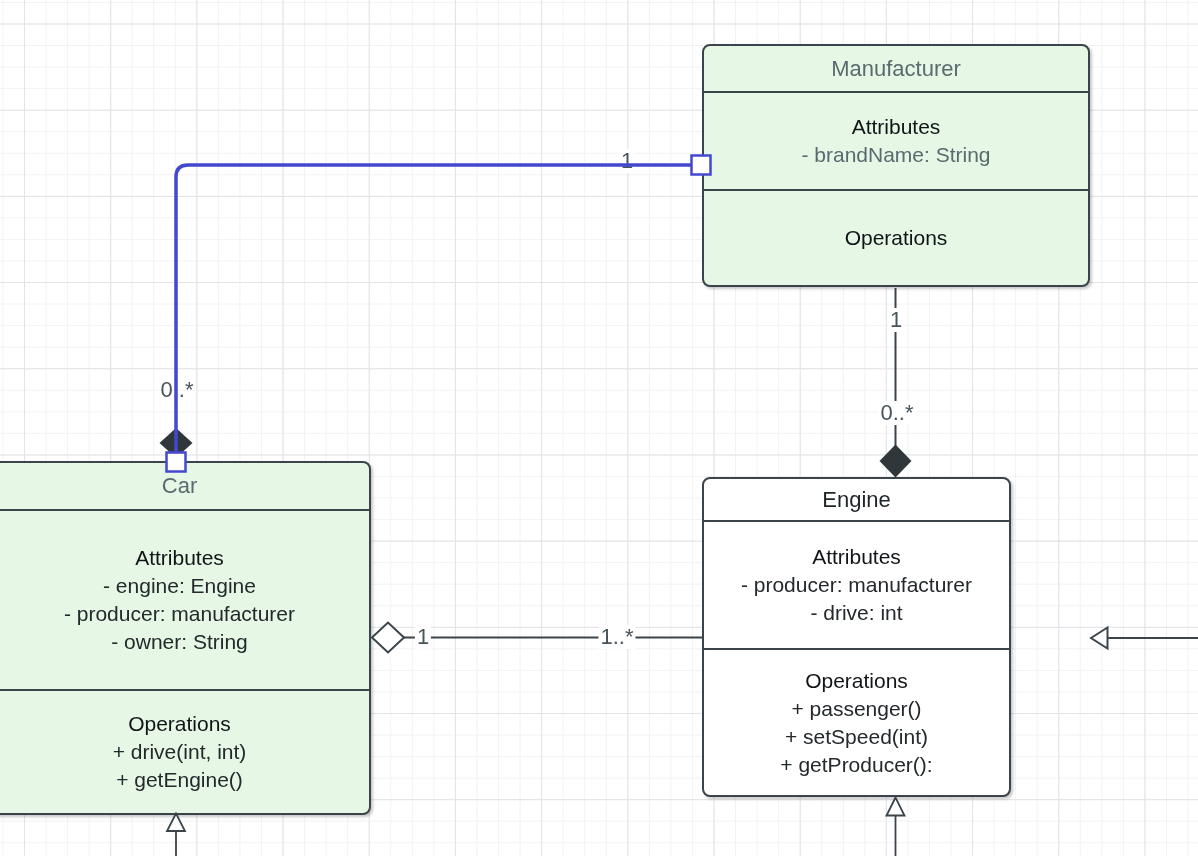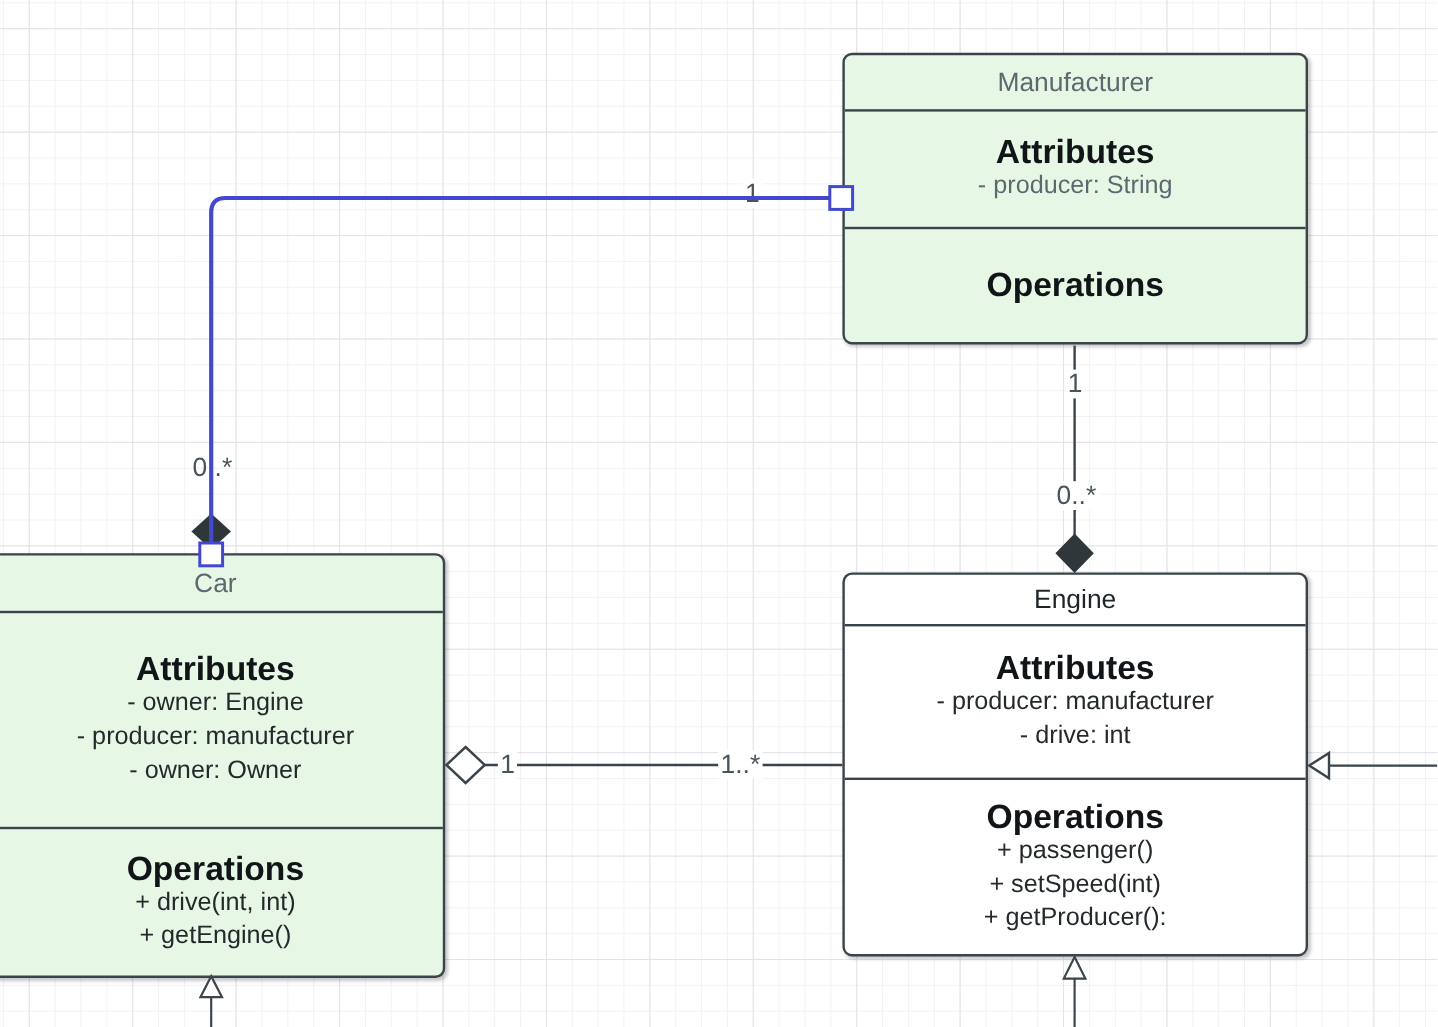--- a/index.html
+++ b/index.html
@@ -33,21 +33,21 @@
     font-size:22px;
     flex:0 0 auto;
   }
   .uml-section{
     border-top:2.5px solid #3a444a;
     display:flex;flex-direction:column;align-items:center;justify-content:center;
     flex:0 0 auto;
     text-align:center;
   }
   .uml-section.grow{flex:1 1 auto;}
-  .sec-hdr{font-weight:bold;color:#111518;font-size:28px;line-height:28px;}
+  .sec-hdr{font-weight:normal;color:#111518;font-size:21px;line-height:28px;}
   .member{font-size:21px;line-height:28px;}
   .txt-muted{color:#5a6a6e;}
   .txt-dark{color:#24292c;}
   .title-dark{color:#1e2528;}
   svg.edges{position:absolute;left:0;top:0;z-index:2;pointer-events:none;}
   .label-layer-under{position:absolute;left:0;top:0;width:100%;height:100%;z-index:1;}
   .label-layer-over{position:absolute;left:0;top:0;width:100%;height:100%;z-index:3;pointer-events:none;}
   .edge-label{
     position:absolute;
     transform:translate(-50%,-50%);
@@ -66,43 +66,43 @@
 
   <div class="label-layer-under">
     <div class="edge-label" style="left:627px;top:161px;">1</div>
     <div class="edge-label" style="left:177px;top:390px;background:transparent;">0..*</div>
   </div>
 
   <div class="uml-class fill-green" style="left:702px;top:44px;width:388px;height:243px;">
     <div class="uml-title txt-muted" style="height:45px;">Manufacturer</div>
     <div class="uml-section" style="height:96px;">
       <div class="sec-hdr">Attributes</div>
-      <div class="member txt-muted">- producer: String</div>
+      <div class="member txt-muted">- brandName: String</div>
     </div>
     <div class="uml-section grow">
       <div class="sec-hdr">Operations</div>
     </div>
   </div>
 
   <div class="uml-class fill-green" style="left:-12px;top:461px;width:383px;height:354px;">
     <div class="uml-title txt-muted" style="height:46px;">Car</div>
     <div class="uml-section" style="height:178px;">
       <div class="sec-hdr">Attributes</div>
-      <div class="member txt-dark">- owner: Engine</div>
+      <div class="member txt-dark">- engine: Engine</div>
       <div class="member txt-dark">- producer: manufacturer</div>
-      <div class="member txt-dark">- owner: Owner</div>
+      <div class="member txt-dark">- owner: String</div>
     </div>
     <div class="uml-section grow">
       <div class="sec-hdr">Operations</div>
       <div class="member txt-dark">+ drive(int, int)</div>
       <div class="member txt-dark">+ getEngine()</div>
     </div>
   </div>
 
-  <div class="uml-class fill-white" style="left:702px;top:477px;width:388px;height:320px;">
+  <div class="uml-class fill-white" style="left:702px;top:477px;width:309px;height:320px;">
     <div class="uml-title title-dark" style="height:41px;">Engine</div>
     <div class="uml-section" style="height:126px;">
       <div class="sec-hdr">Attributes</div>
       <div class="member txt-dark">- producer: manufacturer</div>
       <div class="member txt-dark">- drive: int</div>
     </div>
     <div class="uml-section grow">
       <div class="sec-hdr">Operations</div>
       <div class="member txt-dark">+ passenger()</div>
       <div class="member txt-dark">+ setSpeed(int)</div>

